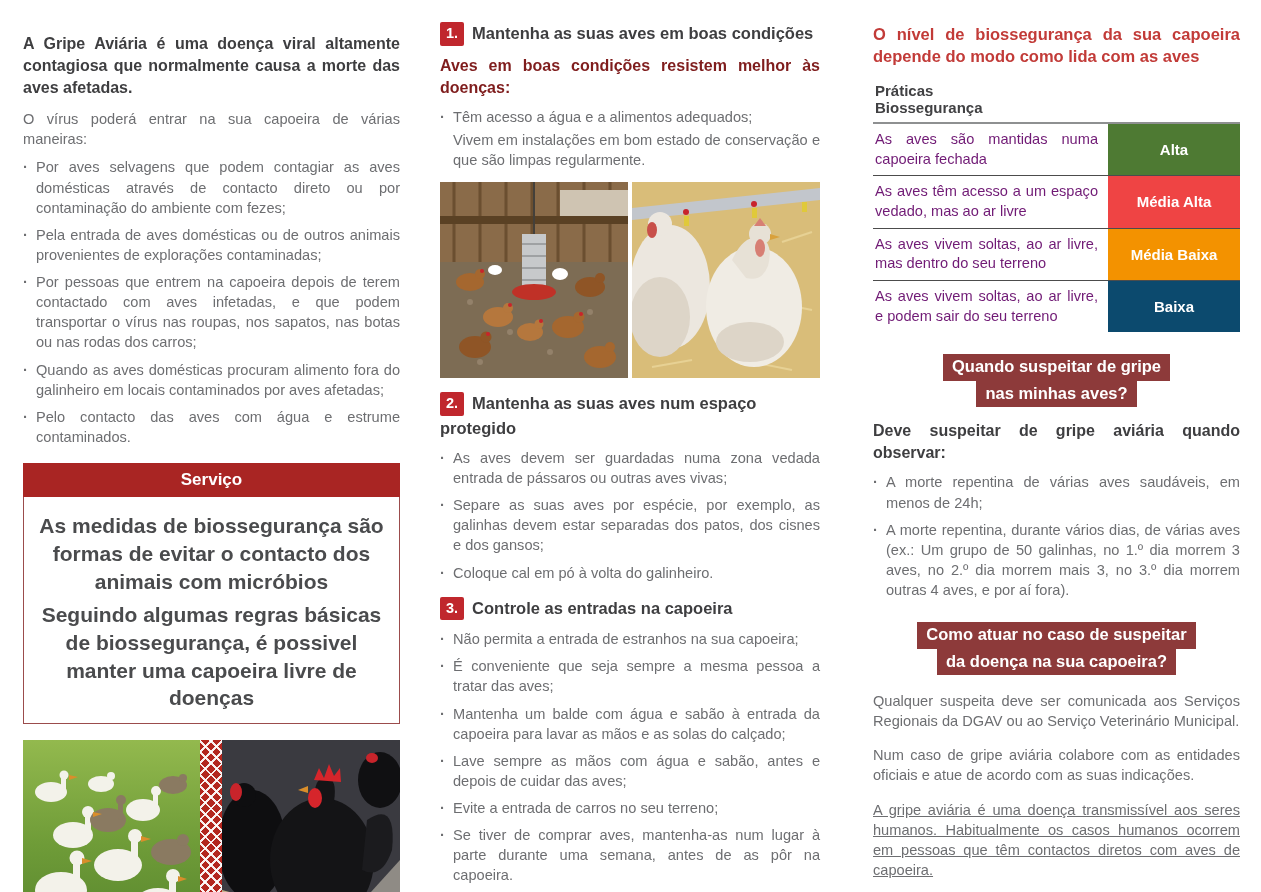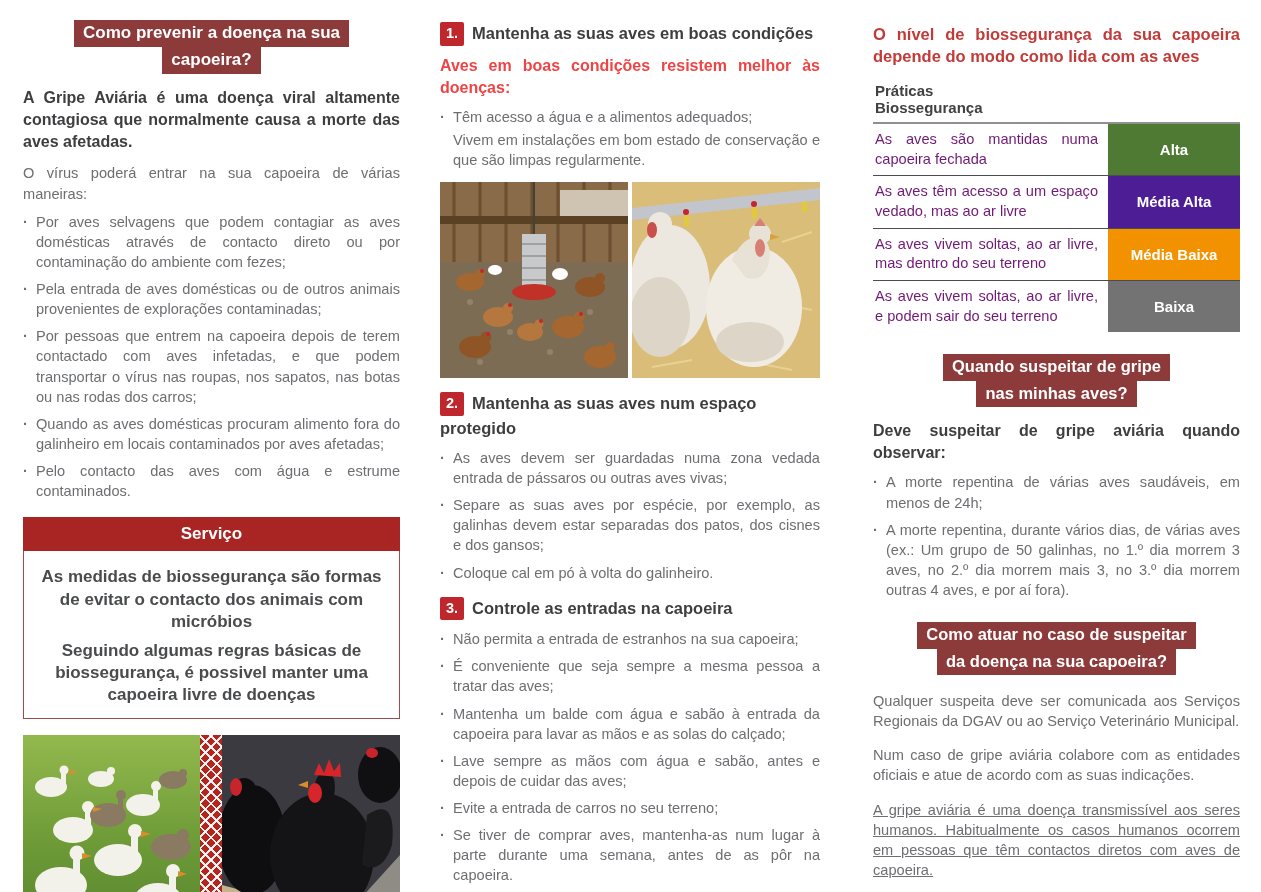--- a/index.html
+++ b/index.html
@@ -36,21 +36,21 @@
   .hang{margin-left:13px;} 
 
   
   .attn{margin-top:16px;border:1px solid #9b4c4c;}
   .attn-head{
     background:#a92523;color:#ffffff;font-weight:bold;font-size:17px;
     text-align:center;padding:7px 4px;margin:-1px -1px 0;
   }
   .attn-body{padding:9px 10px 11px;}
   .attn-body p{
-    margin:6px 3px 0;color:#4a4b4d;font-weight:bold;font-size:17px;
+    margin:6px 3px 0;color:#4a4b4d;font-weight:bold;font-size:21px;
     line-height:1.32;text-align:center;
   }
 
   
   .photo-row{display:flex;margin-top:16px;}
   .photo{overflow:hidden;flex:none;position:relative;background:#ddd;}
   .photo svg{display:block;width:100%;height:100%;}
   .strip{
     flex:none;width:22px;
     background-color:#b3261e;
@@ -61,21 +61,21 @@
 
   
   .sec-head{
     color:#3e3e40;font-weight:bold;font-size:16.5px;line-height:1.42;margin-top:14px;
   }
   .badge{
     display:inline-block;background:#c0272d;color:#fff;font-weight:bold;
     font-size:14.5px;line-height:1;padding:4px 6px 5px;border-radius:2px;
     margin-right:8px;transform:translateY(-1px);
   }
-  .sub-bold{color:#ef4444;font-weight:bold;font-size:16px;line-height:1.38;text-align:justify;margin:8px 0 0;}
+  .sub-bold{color:#7f1d1d;font-weight:bold;font-size:16px;line-height:1.38;text-align:justify;margin:8px 0 0;}
 
   
   .red-heading{
     color:#c23b38;font-weight:bold;font-size:16.5px;line-height:1.33;
     text-align:justify;margin:4px 0 0;
   }
   .tbl{margin-top:14px;}
   .tbl-head{
     display:flex;justify-content:space-between;color:#414143;font-weight:bold;
     font-size:15px;padding:0 2px 6px;border-bottom:2px solid #8e9091;flex-direction:column;
@@ -91,24 +91,20 @@
     display:flex;align-items:center;justify-content:center;text-align:center;
   }
   .hbox-sm .hline{font-size:16.5px;} .mt22{margin-top:22px;}
 </style>
 </head>
 <body>
 
 <div class="page">
 
   <div class="col col-left">
-    <div class="hbox">
-      <span class="hline">Como prevenir a doença na sua</span><br>
-      <span class="hline">capoeira?</span>
-    </div>
 
     <p class="bold-para">A Gripe Aviária é uma doença viral altamente contagiosa que normalmente causa a morte das aves afetadas.</p>
     <p class="body-para">O vírus poderá entrar na sua capoeira de várias maneiras:</p>
 
     <div class="bullets">
       <div class="bullet">
           <span class="btxt">Por aves selvagens que podem contagiar as aves domésticas através de contacto direto ou por contaminação do ambiente com fezes;</span>
         </div>
       <div class="bullet">
           <span class="btxt">Pela entrada de aves domésticas ou de outros animais provenientes de explorações contaminadas;</span>
@@ -383,29 +379,29 @@
       <div class="tbl-head">
         <span>Práticas</span>
         <span>Biossegurança</span>
       </div>
       <div class="tbl-row">
         <div class="prac">As aves são mantidas numa capoeira fechada</div>
         <div class="lvl" style="background-color: rgb(78, 122, 51);">Alta</div>
       </div>
       <div class="tbl-row">
         <div class="prac">As aves têm acesso a um espaço vedado, mas ao ar livre</div>
-        <div class="lvl" style="background-color: #4c1d95;">Média Alta</div>
+        <div class="lvl" style="background-color: #ef4444;">Média Alta</div>
       </div>
       <div class="tbl-row">
         <div class="prac">As aves vivem soltas, ao ar livre, mas dentro do seu terreno</div>
         <div class="lvl" style="background-color: rgb(243, 146, 0);">Média Baixa</div>
       </div>
       <div class="tbl-row">
         <div class="prac">As aves vivem soltas, ao ar livre, e podem sair do seu terreno</div>
-        <div class="lvl" style="background-color: #737373;">Baixa</div>
+        <div class="lvl" style="background-color: #0c4a6e;">Baixa</div>
       </div>
     </div>
 
     <div class="hbox hbox-sm mt22">
       <span class="hline">Quando suspeitar de gripe</span><br>
       <span class="hline">nas minhas aves?</span>
     </div>
 
     <p class="bold-para">Deve suspeitar de gripe aviária quando observar:</p>
 

